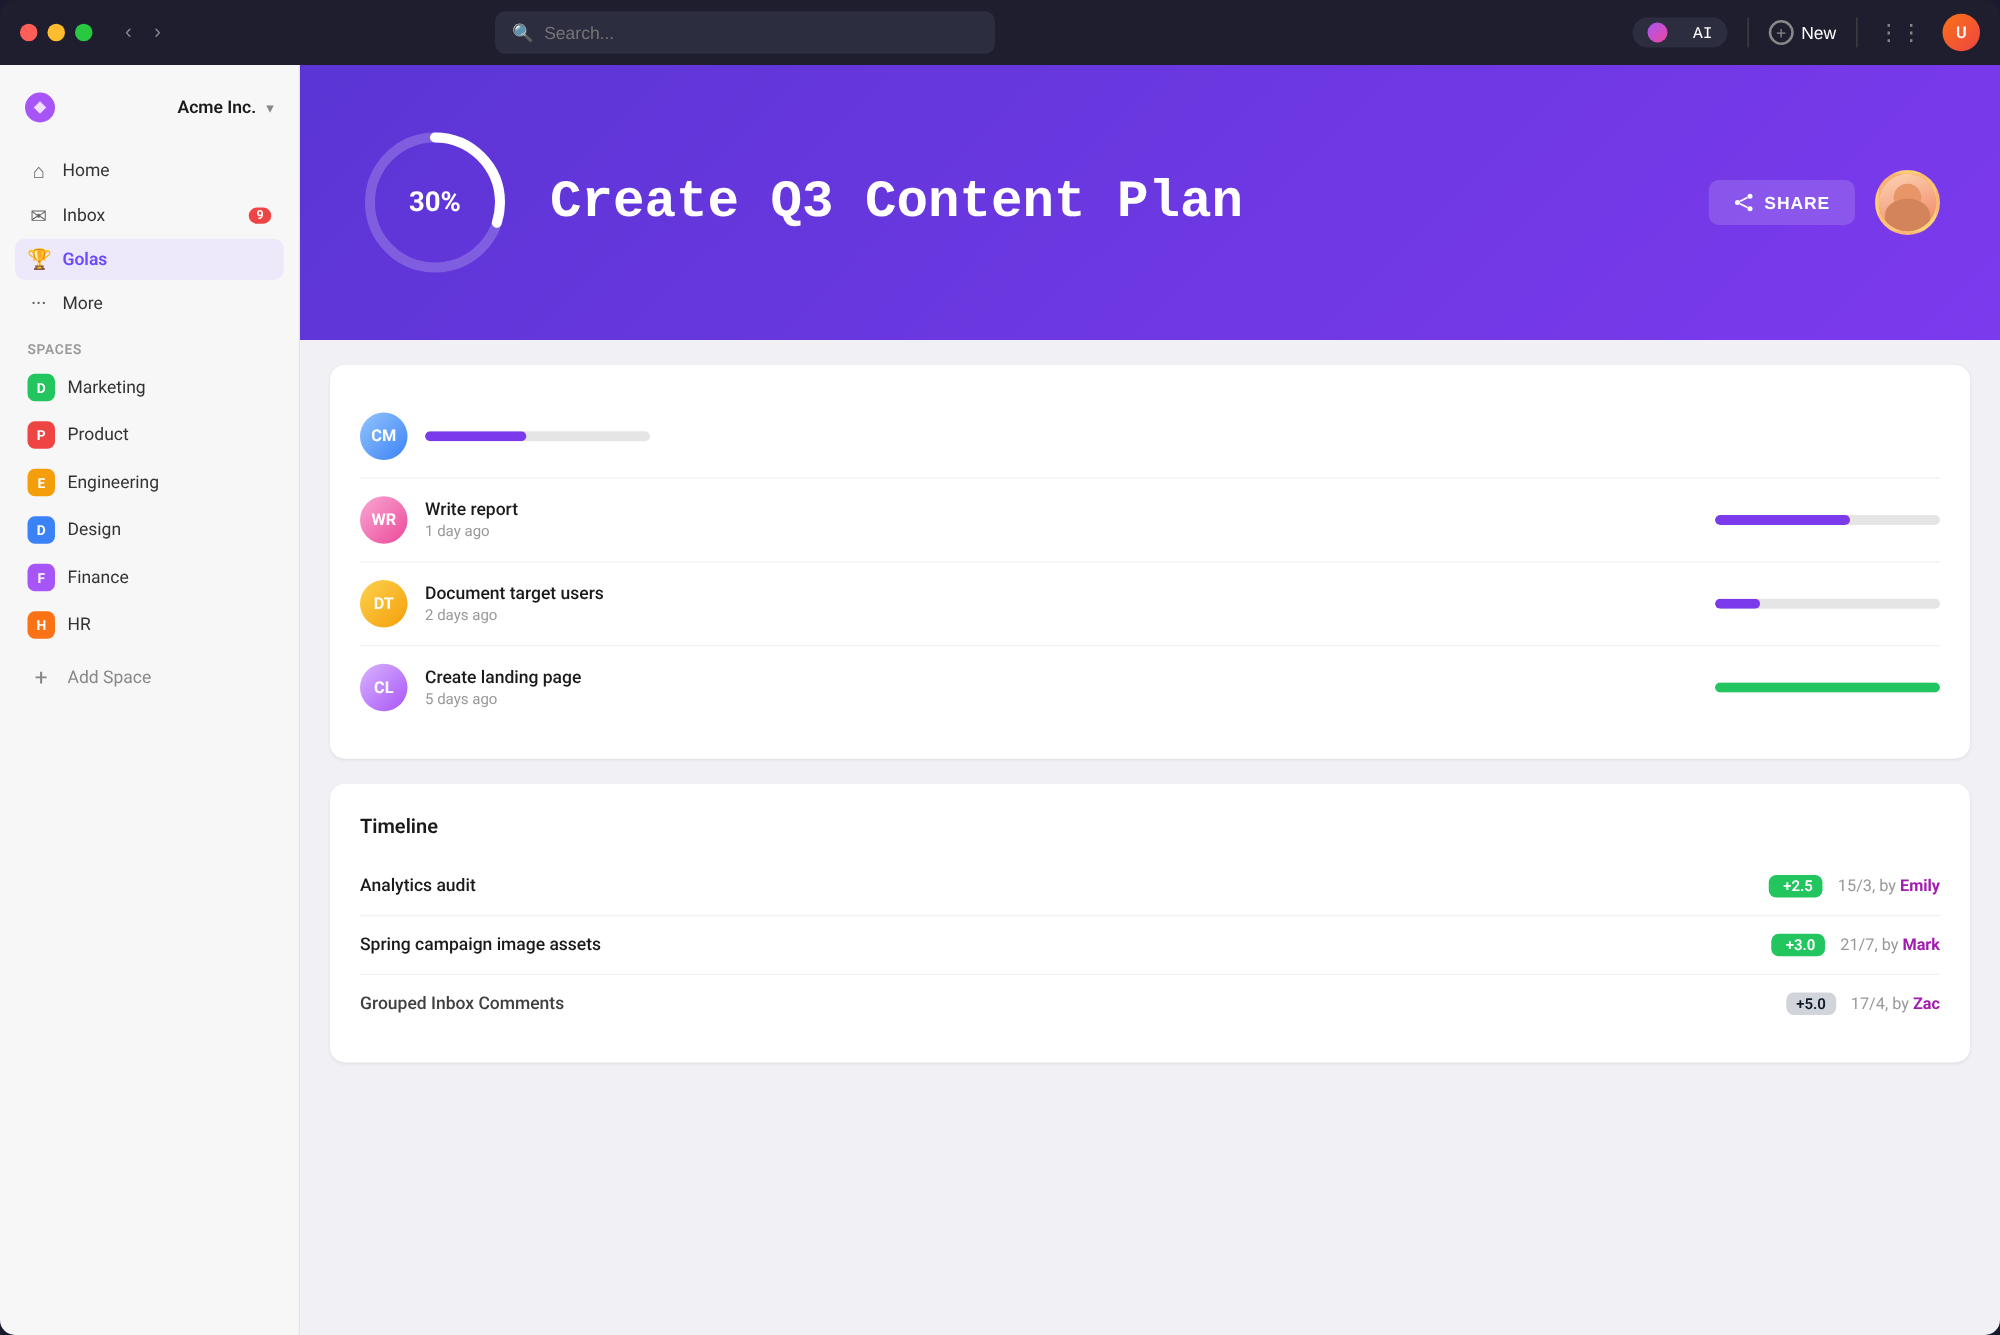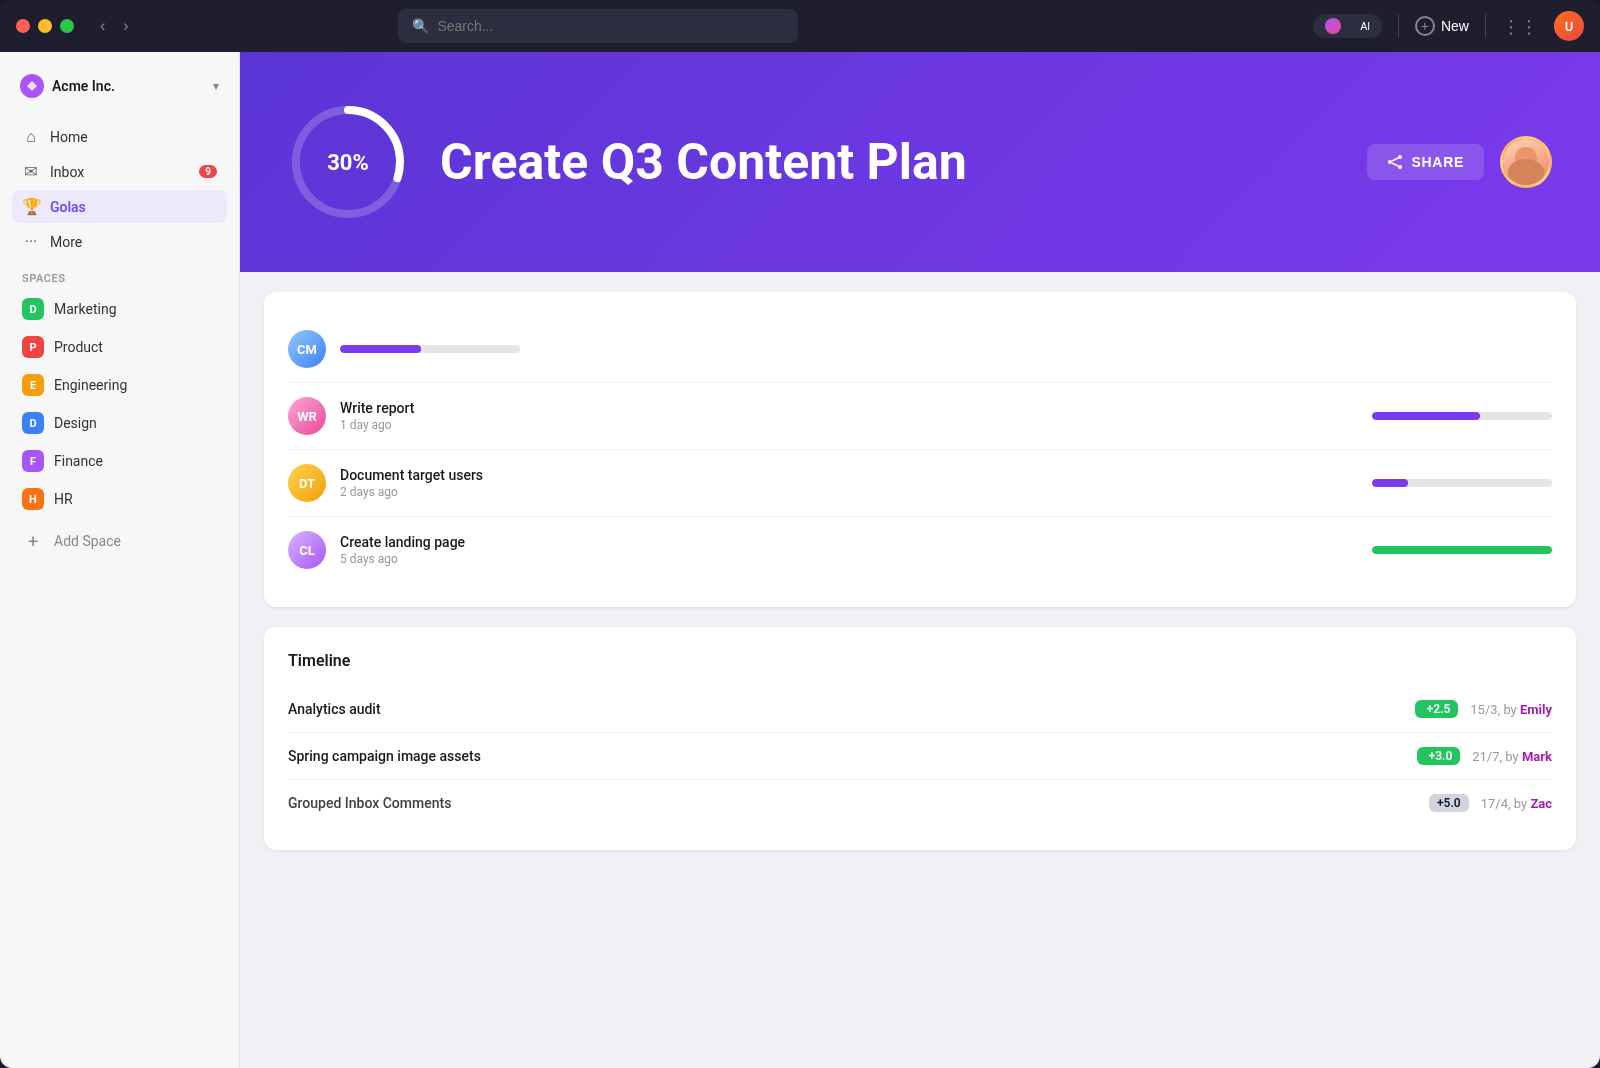--- a/index.html
+++ b/index.html
@@ -80,21 +80,22 @@
     .ai-btn {
       display: flex;
       align-items: center;
       gap: 20px;
       background: #2d2d40;
       border: none;
       border-radius: 20px;
       padding: 4px 12px;
       color: #fff;
       cursor: pointer;
-      font-size: 10px;
+      font-size: 13px;
+      font-family: Liberation Mono, monospace;
     }
     .ai-dot {
       width: 16px; height: 16px;
       border-radius: 50%;
       background: linear-gradient(135deg, #a855f7, #ec4899);
     }
     .new-btn {
       display: flex;
       align-items: center;
       gap: 6px;
@@ -154,20 +155,21 @@
       overflow-y: auto;
     }
     .workspace-name {
       display: flex;
       align-items: center;
       gap: 8px;
       padding: 6px 8px;
       border-radius: 8px;
       cursor: pointer;
       margin-bottom: 16px;
+      text-align: right;
     }
     .workspace-icon {
       width: 24px; height: 24px;
       border-radius: 50%;
       background: #a855f7;
       display: flex;
       align-items: center;
       justify-content: center;
     }
     .workspace-icon svg { width: 14px; height: 14px; }
@@ -307,23 +309,24 @@
       top: 50%;
       left: 50%;
       transform: translate(-50%, -50%);
       color: white;
       font-size: 22px;
       font-weight: 700;
     }
 
     .goal-title {
       color: white;
-      font-size: 50px;
+      font-size: 42px;
       font-weight: 700;
       flex: 1;
+      font-family: Liberation Mono, monospace;
     }
 
     .header-actions {
       display: flex;
       align-items: center;
       gap: 16px;
       flex-shrink: 0;
     }
     .share-btn {
       display: flex;

